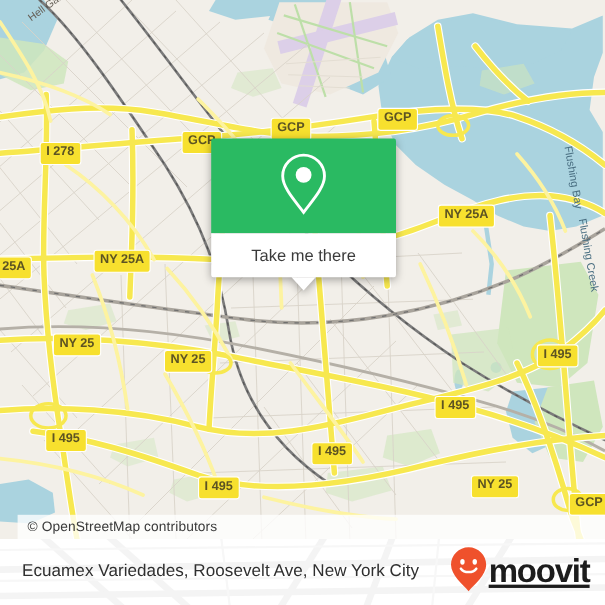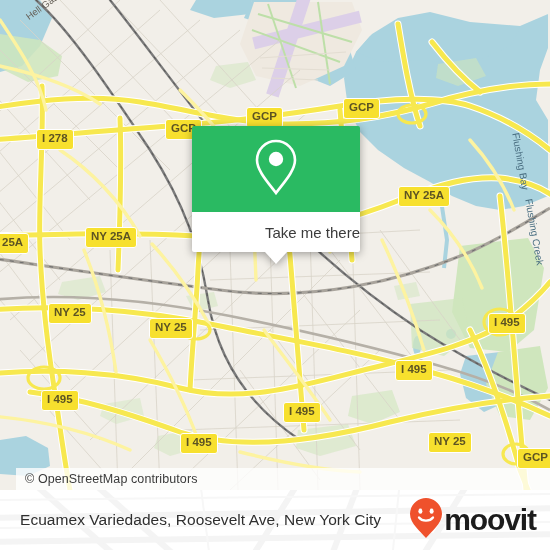--- a/index.html
+++ b/index.html
@@ -95,21 +95,21 @@
     display: flex;
     align-items: center;
     justify-content: center;
   }
   #popup-bottom {
     height: 40px;
     background: #ffffff;
     border-radius: 0 0 2px 2px;
     display: flex;
     align-items: center;
-    justify-content: flex-end;
+    justify-content: center;
   }
   #popup-bottom .cta {
     font-size: 15px;
     color: #3b3b3b;
   }
   #popup-tail {
     position: absolute;
     left: 50%;
     transform: translateX(-50%);
     top: 126px;
@@ -150,20 +150,21 @@
     display: flex;
     align-items: center;
     z-index: 3;
   }
   #brand-text {
     font-size: 30px;
     font-weight: bold;
     color: #1c1c1c;
     letter-spacing: -1.1px;
     margin-left: 1px;
+    text-decoration: underline;
   }
 </style>
 </head>
 <body>
 
 <div id="map-area">
 
   <svg id="map-svg" width="550" height="490" viewBox="0 0 550 490">
     <defs>
       <pattern id="hatch" width="6" height="6" patternUnits="userSpaceOnUse" patternTransform="rotate(45)">

